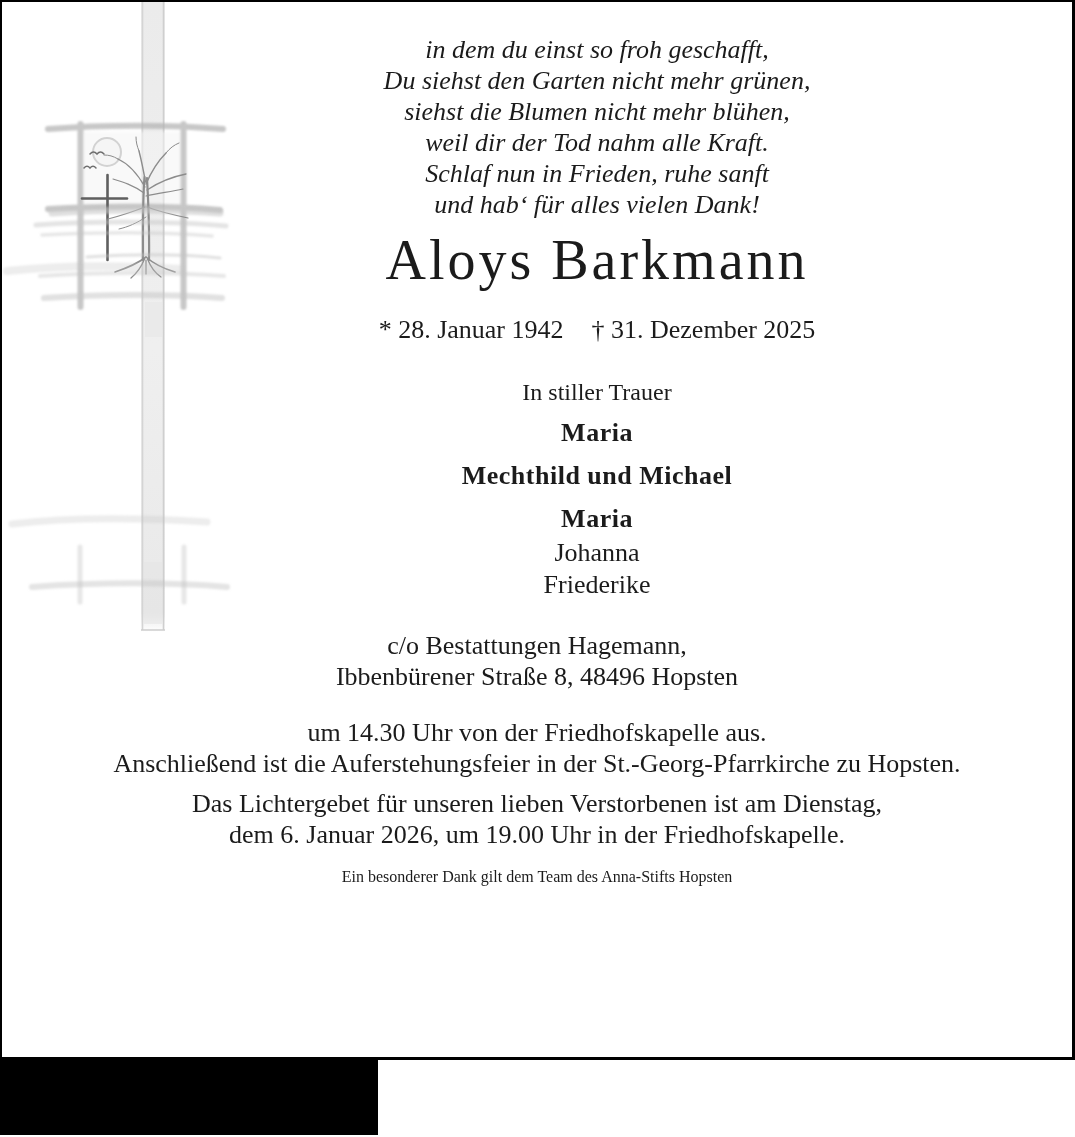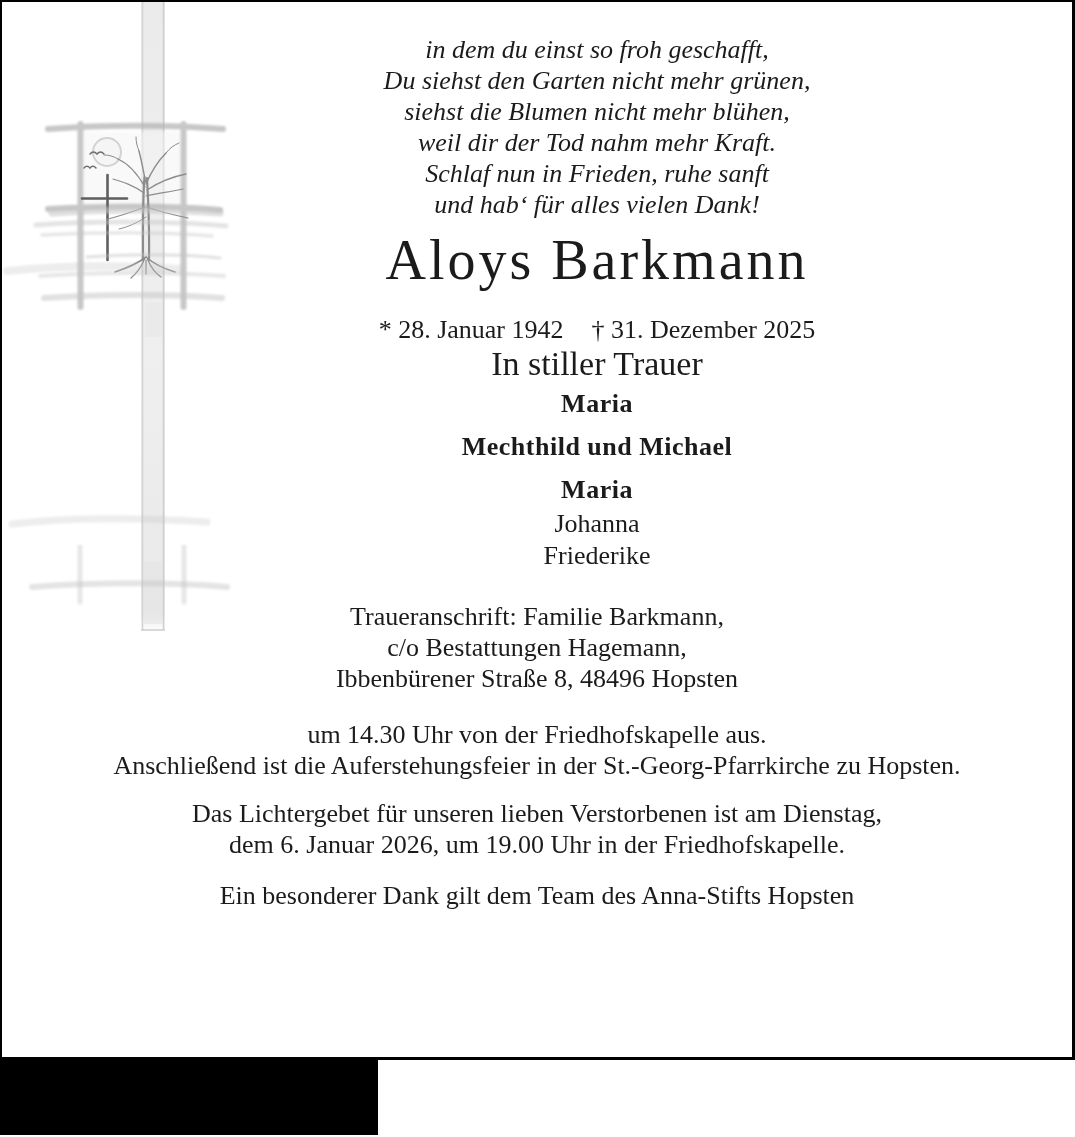--- a/index.html
+++ b/index.html
@@ -57,43 +57,43 @@
     margin-top: 14px;
     font-size: 26px;
     line-height: 31px;
     display: flex;
     justify-content: center;
     gap: 28px;
     white-space: nowrap;
     text-align: center;
   }
   .mourning-intro {
-    margin-top: 3px;
-    font-size: 34px;
+    margin-top: 32px;
+    font-size: 24px;
     line-height: 31px;
   }
   .mourner { font-size: 26px; line-height: 30px; }
   .mourner.bold {
     font-weight: bold;
     line-height: 28px;
     letter-spacing: 0.5px;
   }
   .m-0 { margin-top: 11px; }
   .m-1 { margin-top: 15px; }
   .m-2 { margin-top: 15px; }
   .m-3 { margin-top: 5px; }
   .m-4 { margin-top: 2px; }
   .address {
     margin-top: 30px;
     font-size: 26px;
     line-height: 31px;
   }
   .funeral { margin-top: 25px; font-size: 26px; line-height: 31px; }
-  .vigil   { margin-top: 17px;  font-size: 26px; line-height: 31px; }
-  .thanks  { margin-top: 20px; font-size: 26px; line-height: 31px; }
+  .vigil   { margin-top: 9px;  font-size: 26px; line-height: 31px; }
+  .thanks  { margin-top: 11px; font-size: 16px; line-height: 31px; }
   .redaction-block {
     position: absolute;
     left: 0; top: 1060px;
     width: 378px; height: 75px;
     background: #000;
   }
   .line { display: block; }
 </style>
 </head>
 <body>
@@ -178,21 +178,21 @@
       <path d="M78,545 V600" stroke-width="5" opacity="0.4"></path>
       <path d="M182,545 V600" stroke-width="5" opacity="0.4"></path>
     </g>
   </svg>
 
   <div class="upper">
     <div class="poem">
       <span class="line">in dem du einst so froh geschafft,</span>
       <span class="line">Du siehst den Garten nicht mehr grünen,</span>
       <span class="line">siehst die Blumen nicht mehr blühen,</span>
-      <span class="line">weil dir der Tod nahm mehr Kraft.</span>
+      <span class="line">weil dir der Tod nahm alle Kraft.</span>
       <span class="line">Schlaf nun in Frieden, ruhe sanft</span>
       <span class="line">und hab‘ für alles vielen Dank!</span>
     </div>
 
 
     <h1 class="name">Aloys Barkmann</h1>
 
     <div class="dates">
       <span>* 28. Januar 1942</span>
       <span>† 31. Dezember 2025</span>
@@ -204,21 +204,20 @@
       <div class="mourner bold m-0">Maria</div>
       <div class="mourner bold m-1">Mechthild und Michael</div>
       <div class="mourner bold m-2">Maria</div>
       <div class="mourner m-3">Johanna</div>
       <div class="mourner m-4">Friederike</div>
     </div>
   </div>
 
   <div class="lower">
     <div class="address">
-      <span class="line">Traueranschrift: Familie Barkmann,</span>
       <span class="line">c/o Bestattungen Hagemann,</span>
       <span class="line">Ibbenbürener Straße 8, 48496 Hopsten</span>
     </div>
 
     <p class="funeral">
       <span class="line">um 14.30 Uhr von der Friedhofskapelle aus.</span>
       <span class="line">Anschließend ist die Auferstehungsfeier in der St.-Georg-Pfarrkirche zu Hopsten.</span>
     </p>
 
     <p class="vigil">

